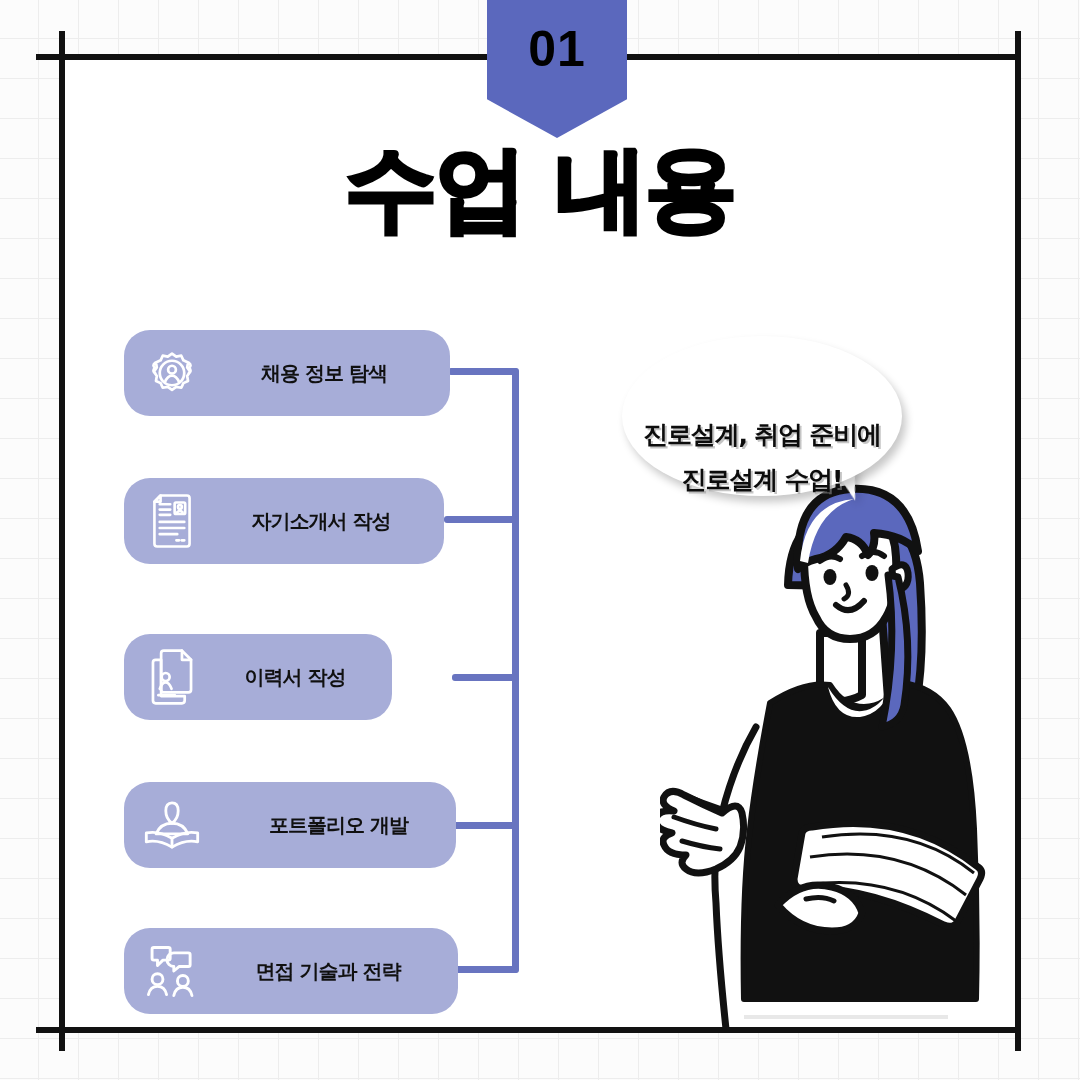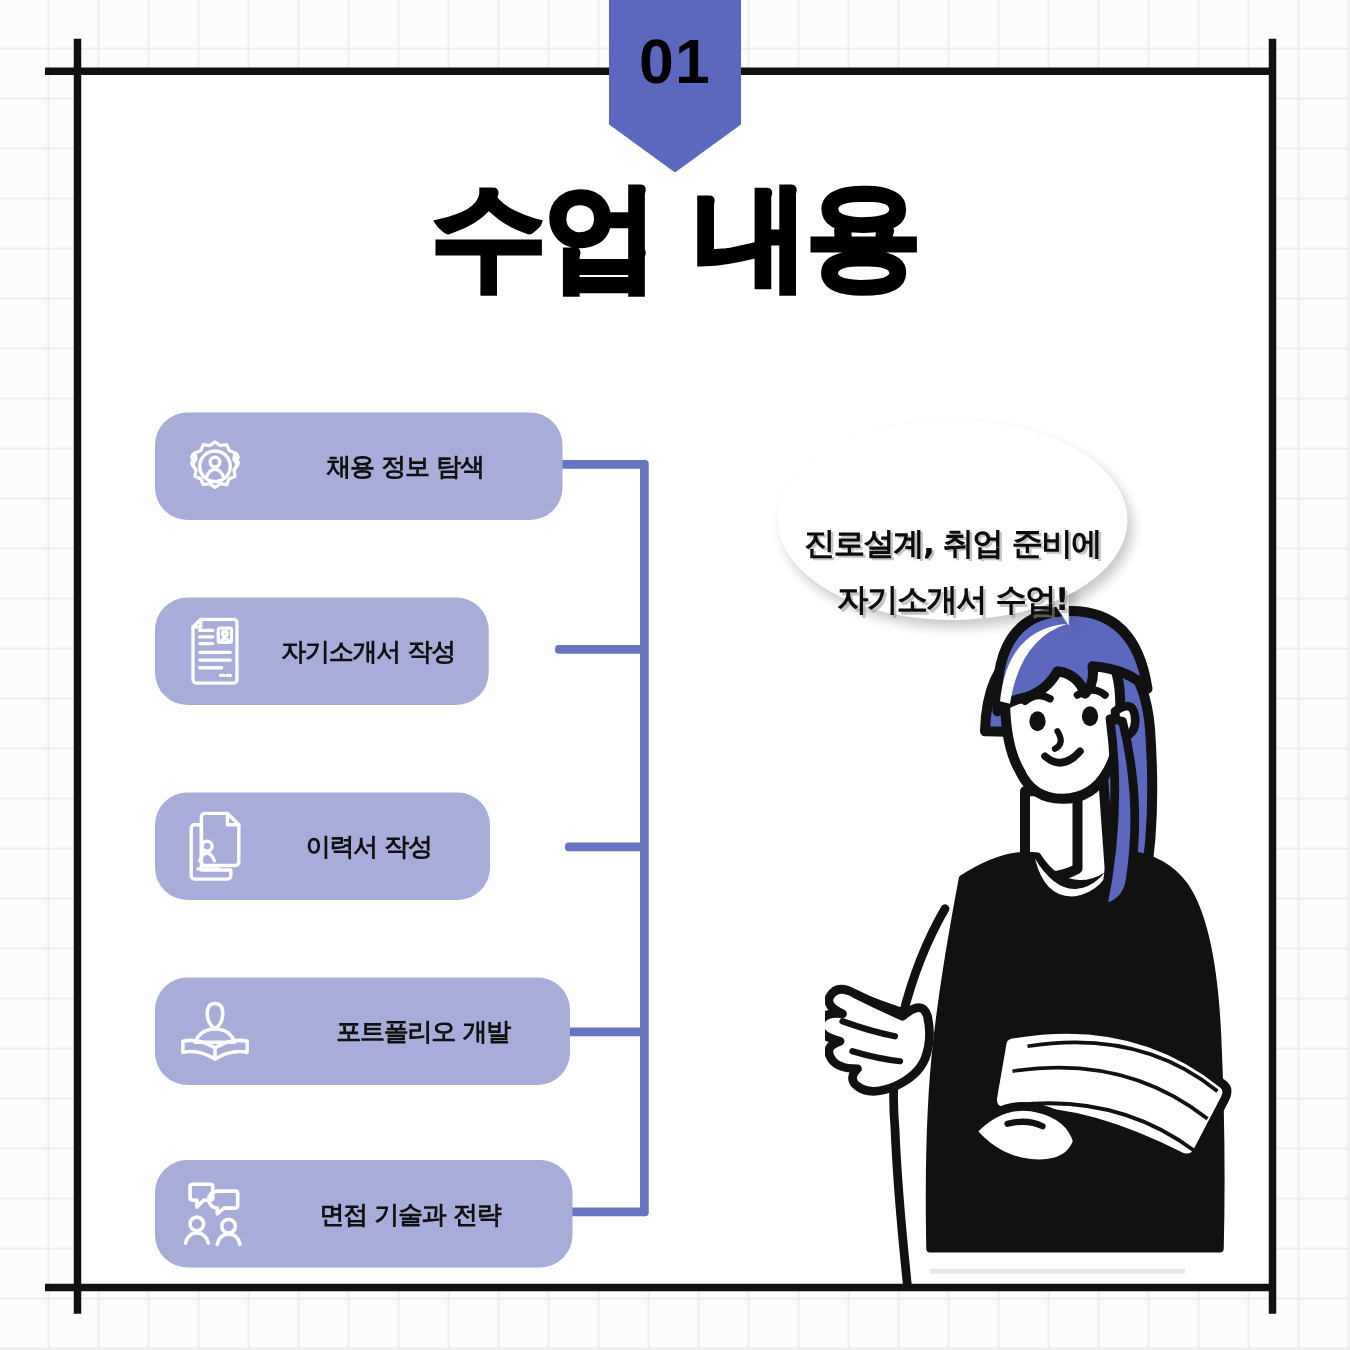--- a/index.html
+++ b/index.html
@@ -43,23 +43,24 @@
     background: #111111;
   }
   .frame-h { height: 6px; }
   .frame-v { width: 6px; }
 
   
   .ribbon {
     position: absolute;
     left: 487px;
     top: 0;
-    width: 106px;
+    width: 116px;
     height: 138px;
     z-index: 5;
+    padding-left: 24px;
   }
   .ribbon-body {
     position: absolute;
     inset: 0;
     background: #5b68bd;
     clip-path: polygon(0 0, 100% 0, 100% 72%, 50% 100%, 0 72%);
   }
   .ribbon-num {
     position: absolute;
     left: 0;
@@ -116,21 +117,21 @@
     text-align: center;
     padding-right: 14px;
     font-size: 20px;
     font-weight: 700;
     color: #101010;
     letter-spacing: -1px;
     white-space: nowrap;
     font-family: "DejaVu Sans", "Liberation Sans", sans-serif;
   }
   .pill.w1 { width: 326px; }
-  .pill.w2 { width: 267px; }
+  .pill.w2 { width: 320px; }
   .pill.w3 { width: 268px; }
   .pill.w4 { width: 332px; gap: 23px; }
   .pill.w5 { width: 334px; }
 
   
   .conn {
     position: absolute;
     background: #6874c0;
     z-index: 2;
   }
@@ -289,21 +290,21 @@
       </svg>
     </span>
     <span class="pill-label">면접 기술과 전략</span>
   </div>
 
   <div class="bubble">
     <div class="bubble-tail"></div>
     <div class="bubble-body"></div>
     <div class="bubble-text">
       <div class="bubble-line">진로설계, 취업 준비에</div>
-      <div class="bubble-line">자기소개서 수업!</div>
+      <div class="bubble-line">진로설계 수업!</div>
     </div>
   </div>
 
   <div class="character">
     <svg width="370" height="565" viewBox="0 0 370 565" fill="none">
 
       <path d="M128 120 q2-72 62-74 q64-2 70 72 q5 72 -4 122 q-3 18 -26 22 l-10-140z" fill="#5b68bd" stroke="#111" stroke-width="8" stroke-linejoin="round"></path>
 
       <path d="M160 168 h42 v62 q-22 12 -42 0z" fill="#fff" stroke="#111" stroke-width="8" stroke-linejoin="round"></path>
 

